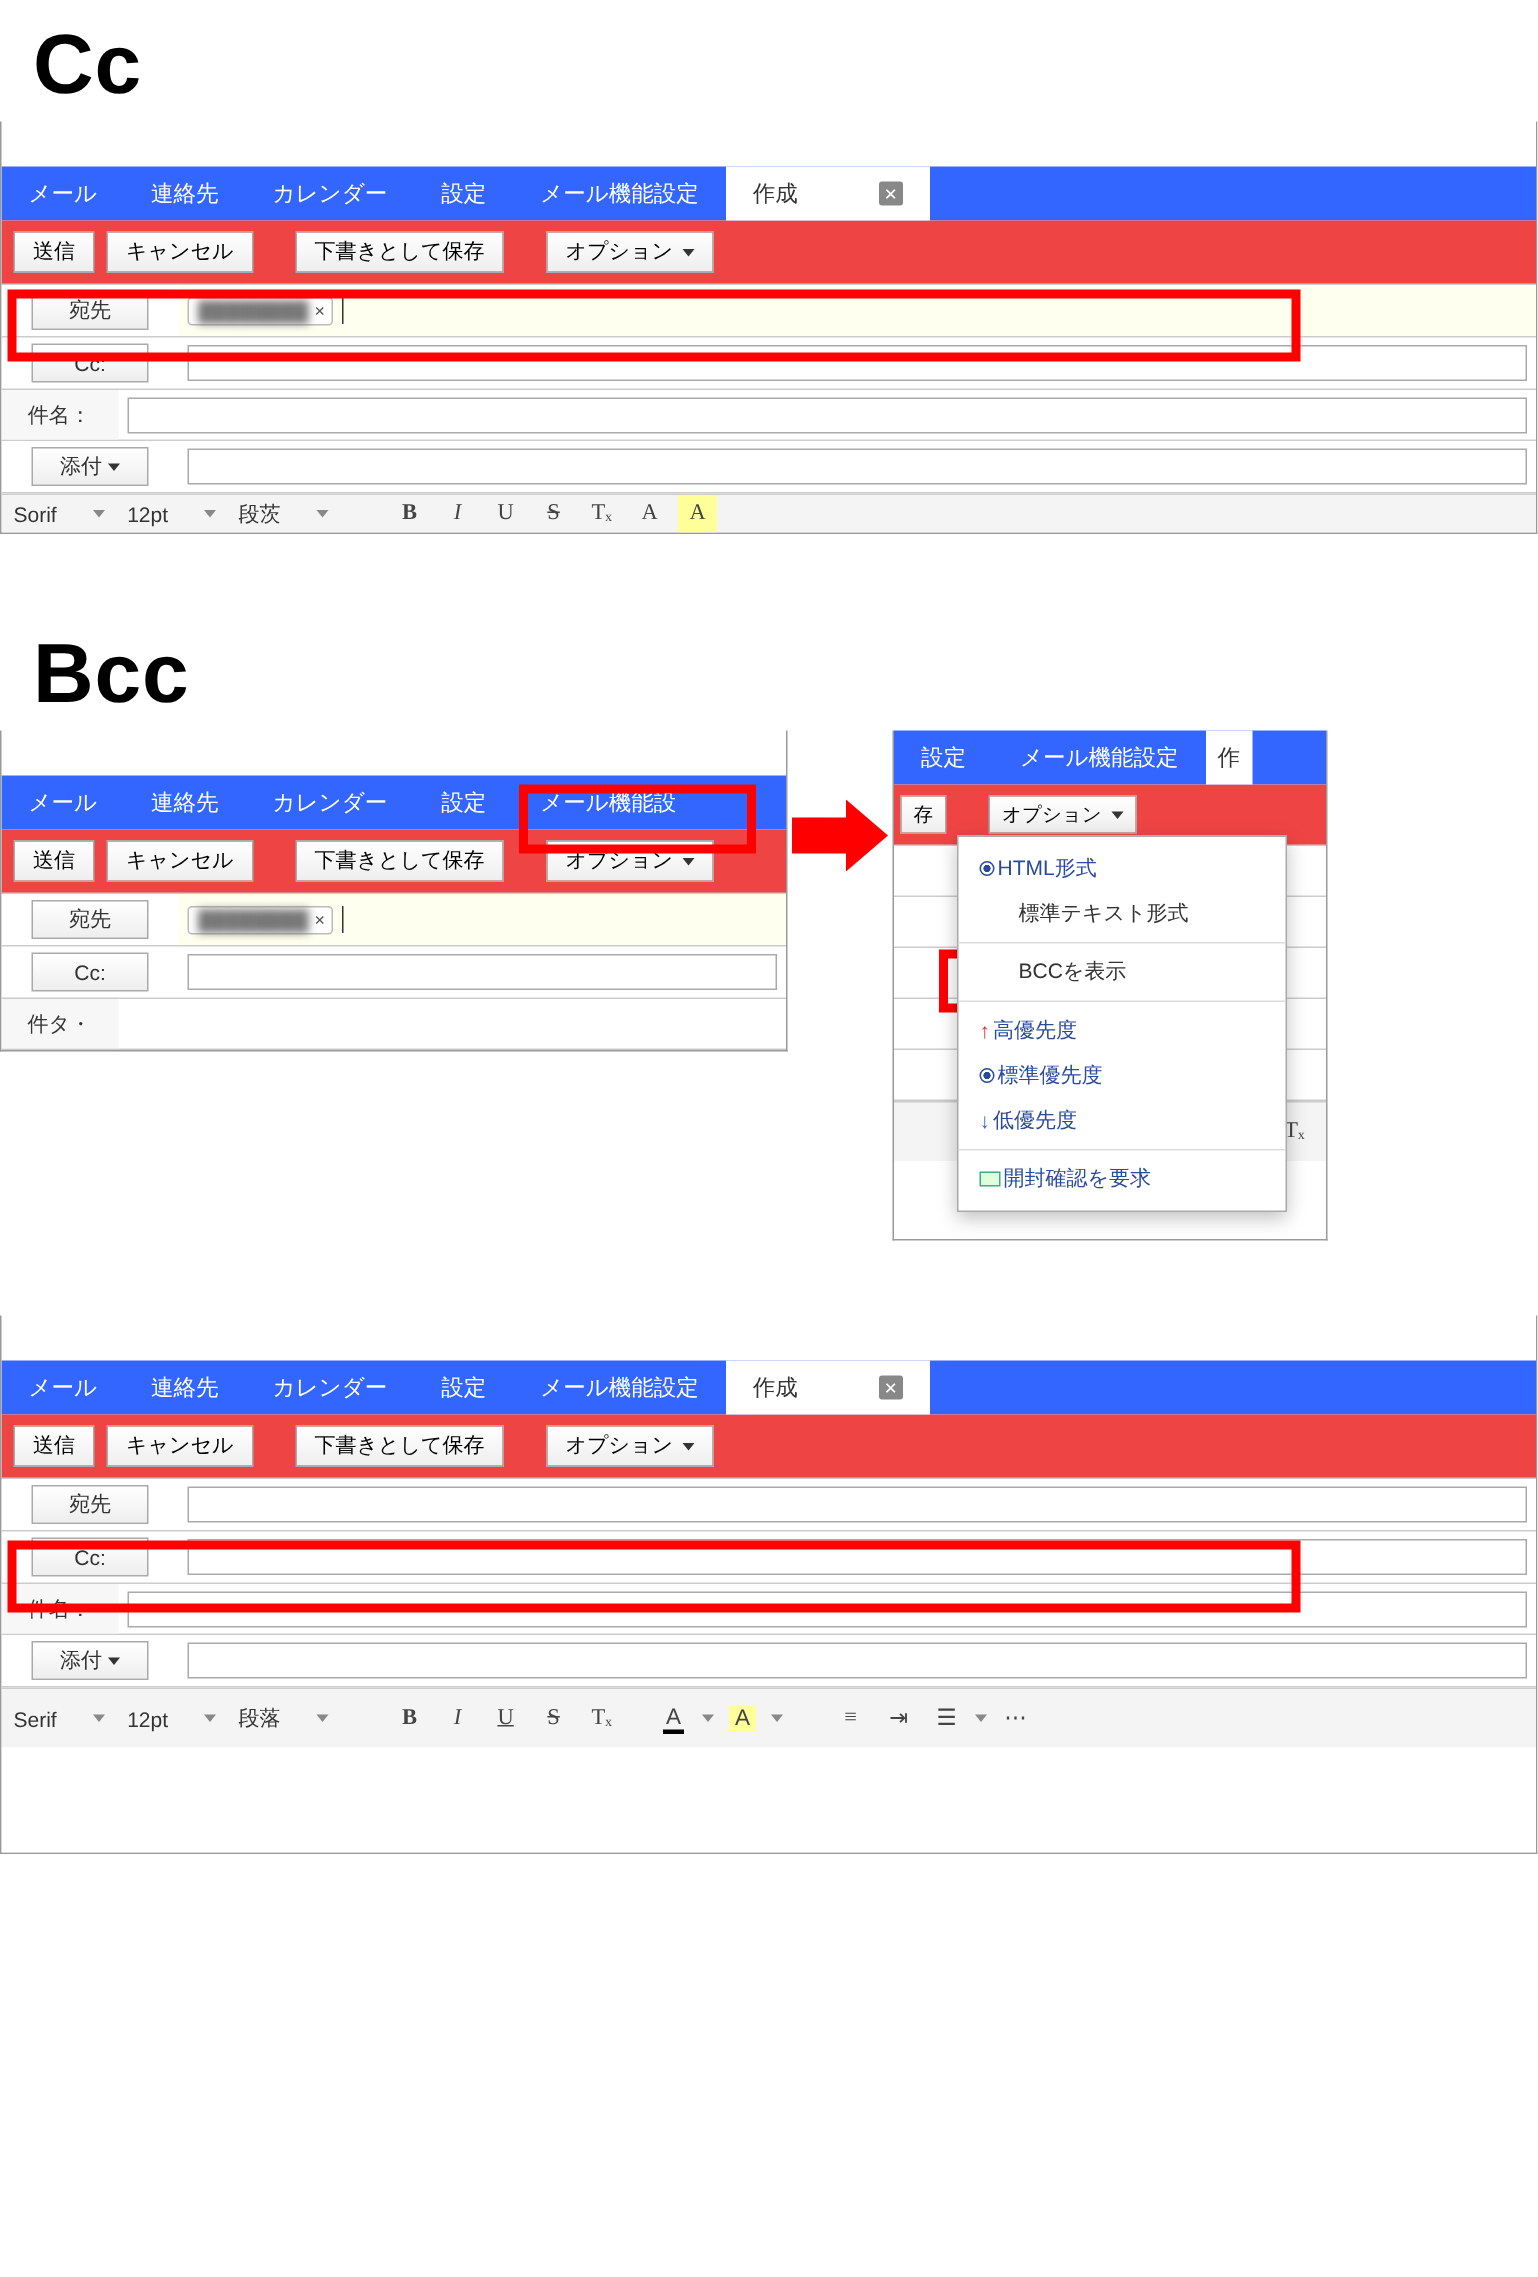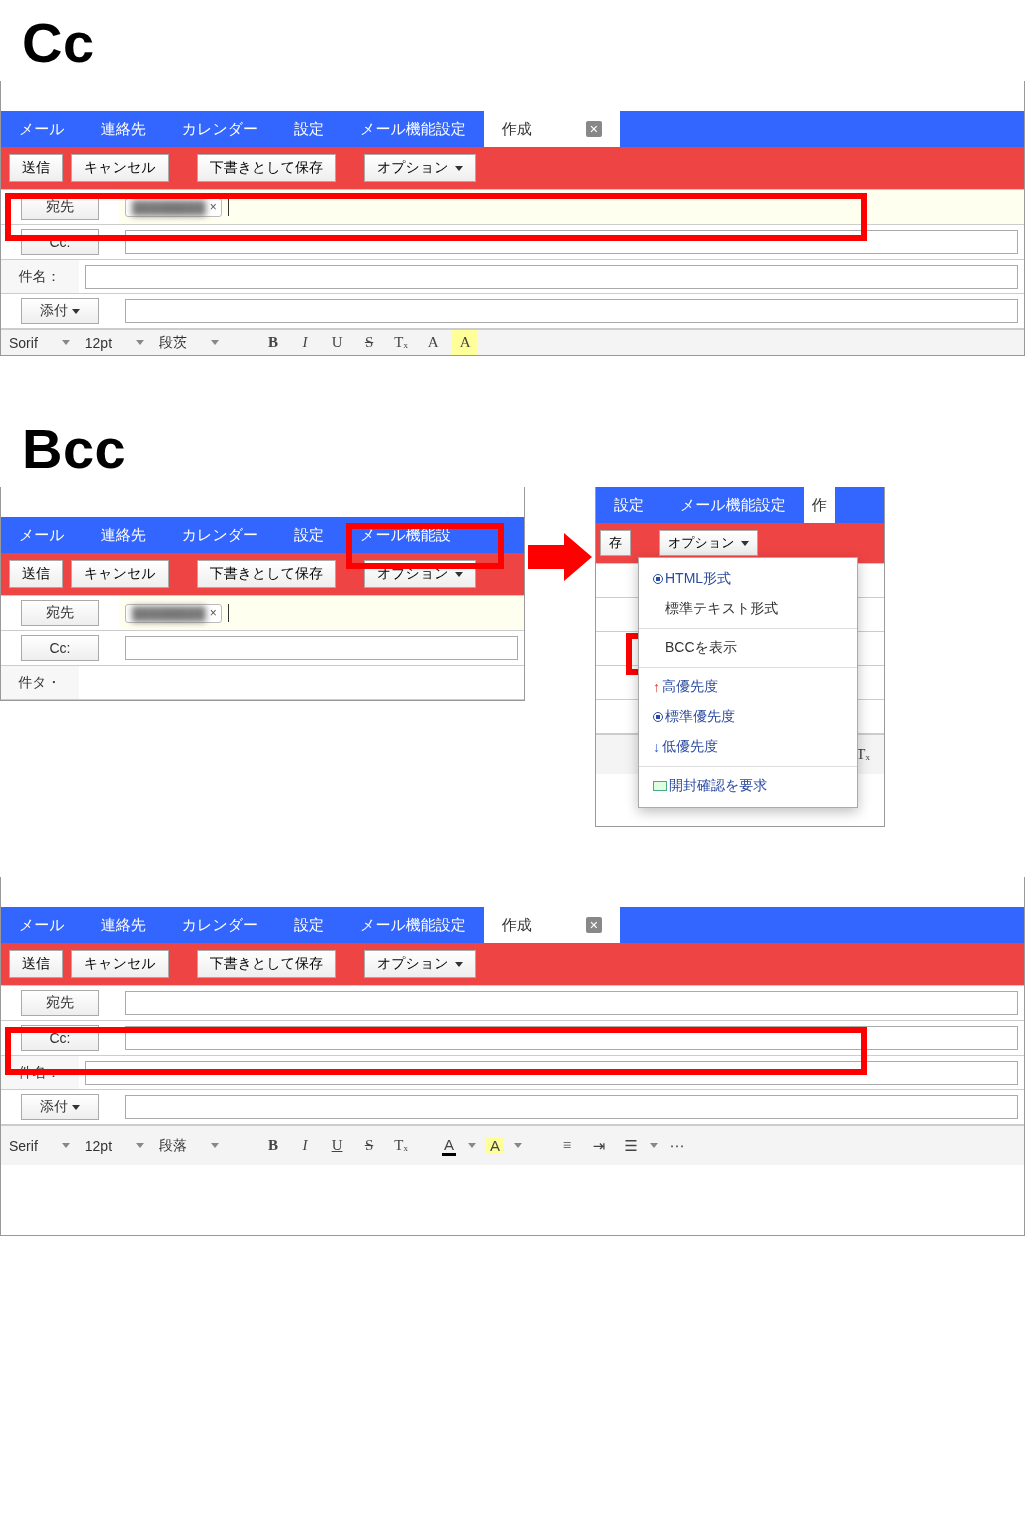--- a/index.html
+++ b/index.html
@@ -37,21 +37,21 @@
   
   .split { display: flex; align-items: flex-start; position: relative; }
   .colL { width: 525px; border: 1px solid #999; border-top: none; overflow: hidden; position: relative; }
   .arrow { width: 70px; display: flex; align-items: center; justify-content: center; padding-top: 46px; }
   .arrow svg { width: 64px; height: 48px; }
   .colR { width: 290px; border: 1px solid #999; border-top: none; overflow: visible; position: relative; }
   .tabbarR { background: #3366ff; height: 36px; display: flex; align-items: stretch; font-size: 15px; }
   
   .menu { position: absolute; top: 70px; left: 42px; width: 220px; background: #fff; border: 1px solid #aaa; box-shadow: 0 4px 12px rgba(0,0,0,0.25); z-index: 60; padding: 6px 0; }
   .menu .mi { display: flex; align-items: center; gap: 2px; padding: 6px 14px; font-size: 14px; color: #2a4aa0; cursor: pointer; }
-  .menu .mi.black { color: #333; }
+  .menu .mi.black { color: #333; margin-left: 14px; }
   .menu hr { border: none; border-top: 1px solid #ddd; margin: 4px 0; }
   .radio { width: 10px; height: 10px; border-radius: 50%; border: 1px solid #2a6; display: inline-block; }
   .radio.on { background: radial-gradient(circle,#2a4aa0 40%,#fff 45%); border-color: #2a4aa0; }
   .up-arr { color: #d33; font-weight: bold; }
   .dn-arr { color: #36c; font-weight: bold; }
   .mail-ic { width: 14px; height: 10px; border: 1px solid #4a8; background: #dfd; position: relative; display: inline-block; }
   .colR .toolbar { padding-left: 4px; }
   .colR .btn { font-size: 13px; padding: 3px 8px; }
   .spacer { width: 12px; }
   .cutshade { color: #bbb; }

